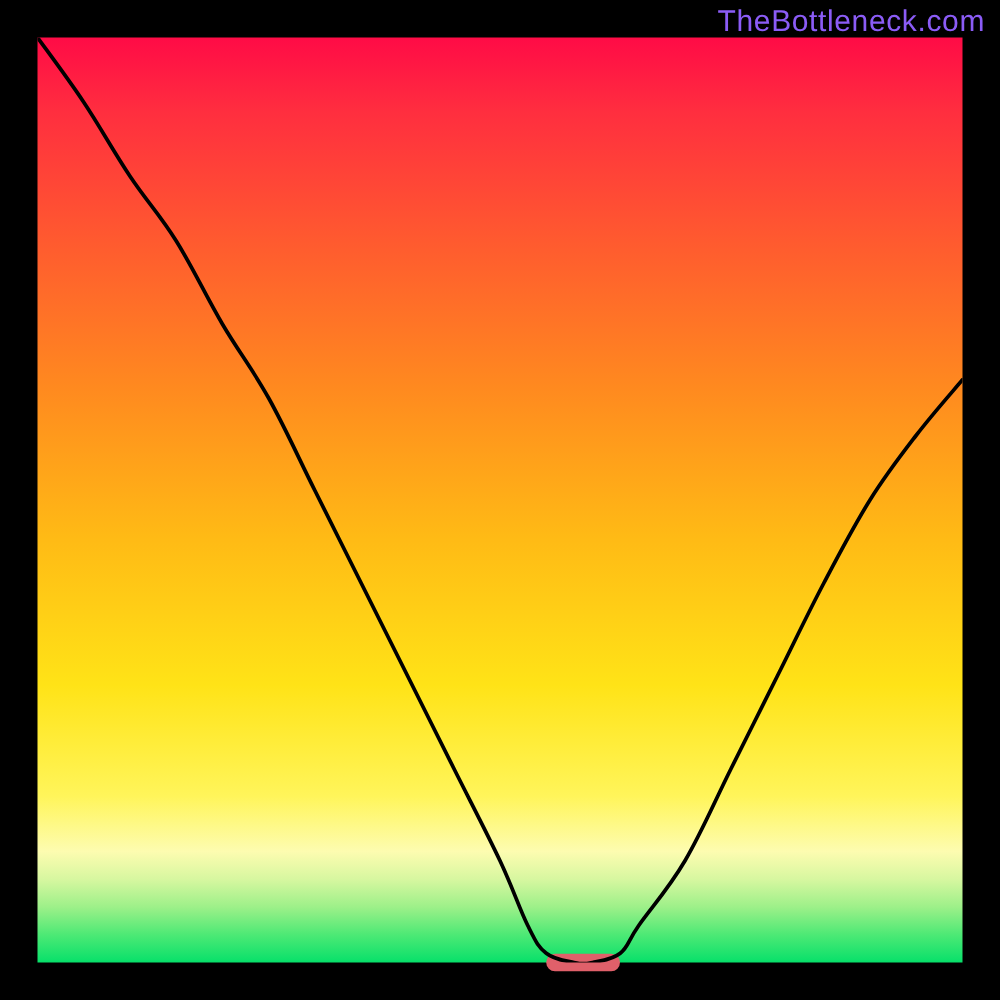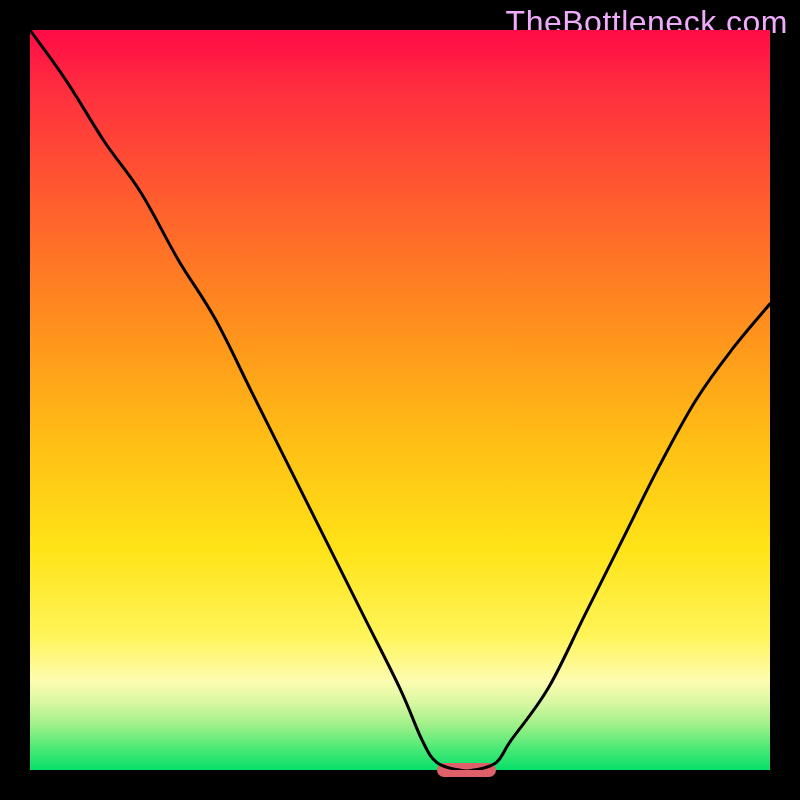--- a/index.html
+++ b/index.html
@@ -14,22 +14,22 @@
   .frame {
     position: relative;
     width: 800px;
     height: 800px;
     background: #000;
   }
   .watermark {
     position: absolute;
     top: 4px;
     right: 12px;
-    color: #f0abfc;
-    font-size: 32px;
+    color: #8b5cf6;
+    font-size: 24px;
     font-weight: 500;
     letter-spacing: 0.5px;
     user-select: none;
   }
   .plot {
     position: absolute;
     left: 30px;
     top: 30px;
     width: 740px;
     height: 740px;

